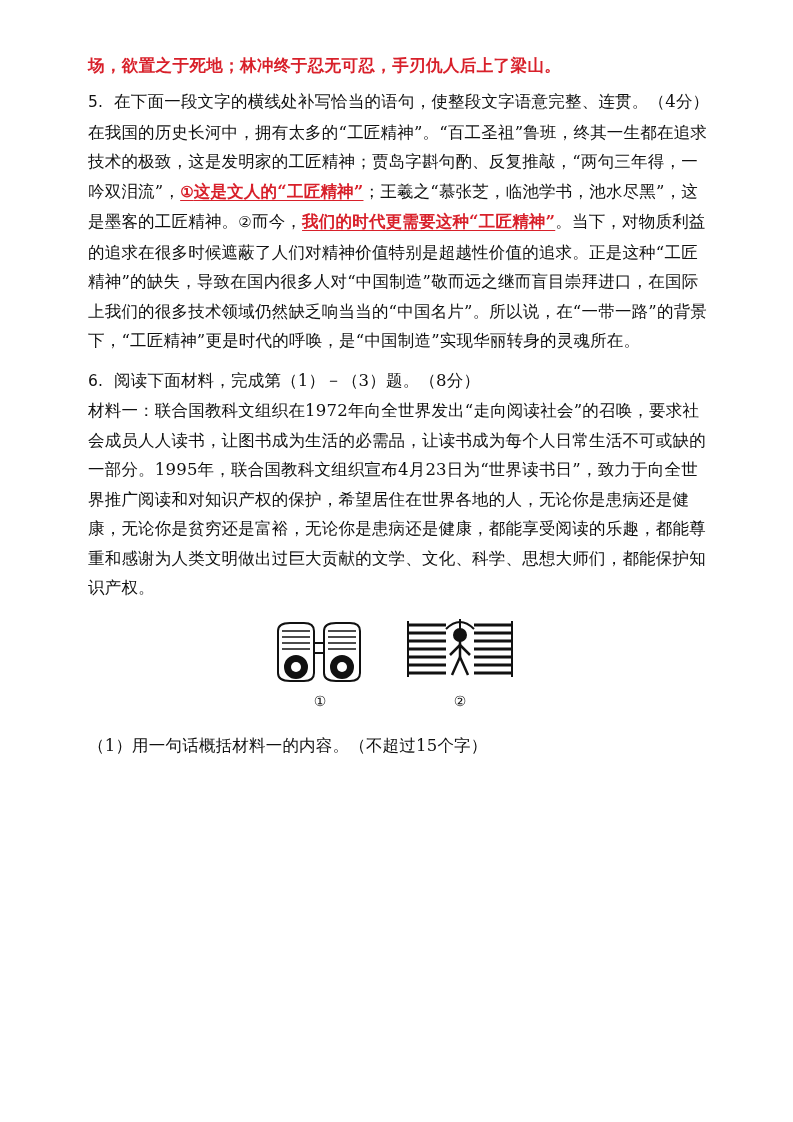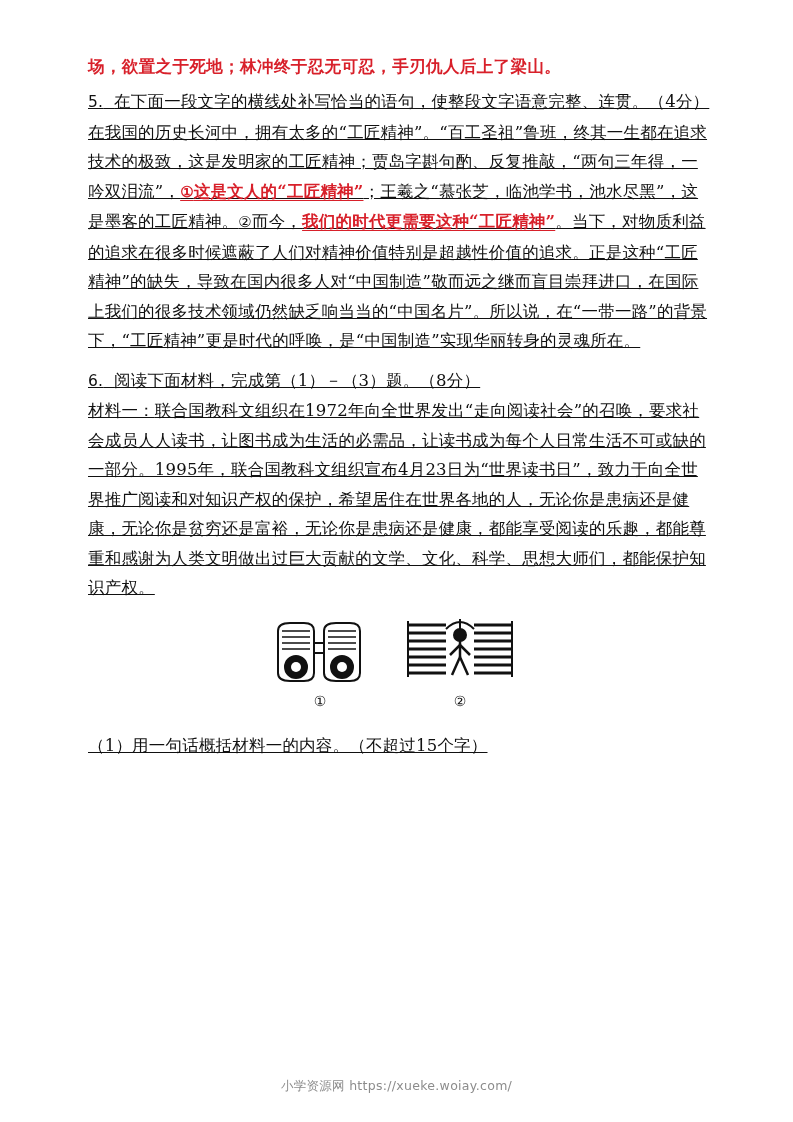--- a/index.html
+++ b/index.html
@@ -25,39 +25,39 @@
   .content {
     position: absolute;
     left: 88px;
     top: 52px;
     width: 624px;
   }
   
   .red {
     color: #d8202a;
     font-weight: bold;
-    font-family: Liberation Serif, serif;
+    font-family: Liberation Mono, monospace;
     font-size: 16.5px;
     line-height: 29px;
     letter-spacing: 0.4px;
   }
   .red p { margin: 0; text-indent: 0; }
   
   .blk {
     color: #111;
     font-size: 16.5px;
     line-height: 29.5px;
     letter-spacing: 0.2px;
   }
   .blk p { margin: 0; }
   .q-num {
     font-family: "DejaVu Sans", "Liberation Sans", sans-serif;
     font-size: 15.5px;
   }
-  .para { margin: 0; text-decoration: underline; }
+  .para { margin: 0; }
   .spacer-6 { height: 6px; }
   .spacer-10 { height: 10px; }
   
   .ins {
     color: #d8202a;
     font-weight: bold;
     text-decoration: underline;
     text-decoration-color: #d8202a;
     text-underline-offset: 3px;
   }
@@ -173,14 +173,13 @@
     </div>
 
     <div class="spacer-10"></div>
 
     <div class="blk">
       <p class="para">（1）用一句话概括材料一的内容。（不超过15个字）</p>
     </div>
 
   </div>
 
-  <div class="footer">小学资源网 https://xueke.woiay.com/</div>
 </div>
 
 </body></html>

